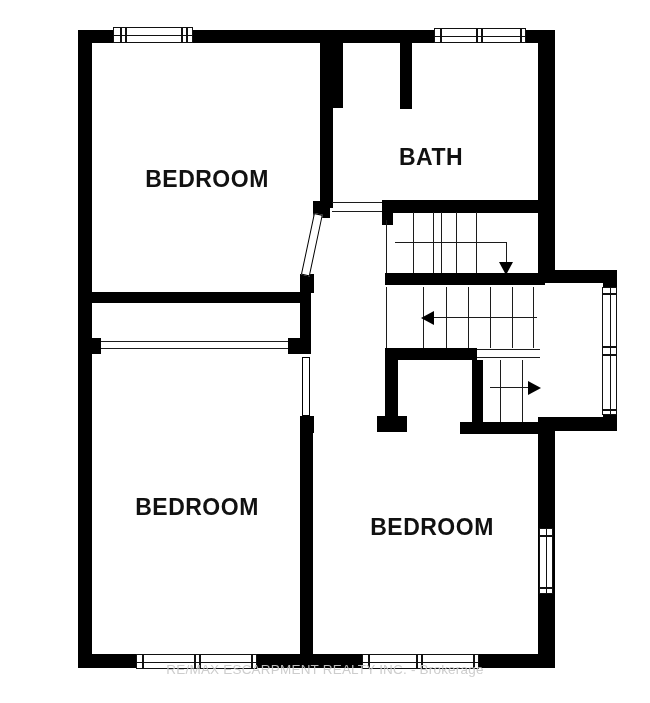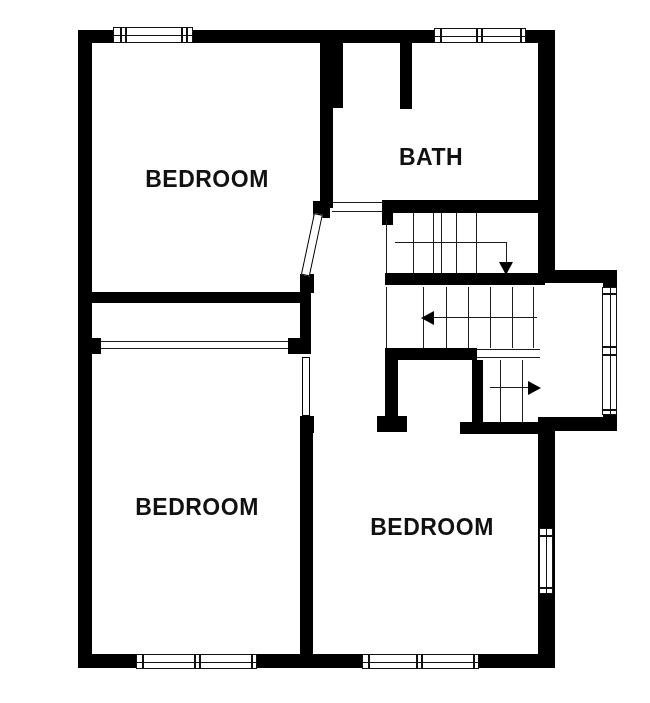--- a/index.html
+++ b/index.html
@@ -131,13 +131,14 @@
       <div class="arrow down" style="left: 499px; top: 262px; width: 0px; height: 0px;"></div>
       <div class="arrow left" style="left: 421px; top: 311px; width: 0px; height: 0px;"></div>
       <div class="arrow right" style="left: 528px; top: 381px; width: 0px; height: 0px;"></div>
     </div>
   <div class="layer" id="labels-layer">
       <div class="room-label" style="left: 207px; top: 179px;">BEDROOM</div>
       <div class="room-label" style="left: 431px; top: 157px;">BATH</div>
       <div class="room-label" style="left: 197px; top: 507px;">BEDROOM</div>
       <div class="room-label" style="left: 432px; top: 527px;">BEDROOM</div>
     </div>
+  <div id="watermark" style="left: 325px; top: 669px;">RE/MAX ESCARPMENT REALTY INC. - Brokerage</div>
 </div>
 
 </body></html>

